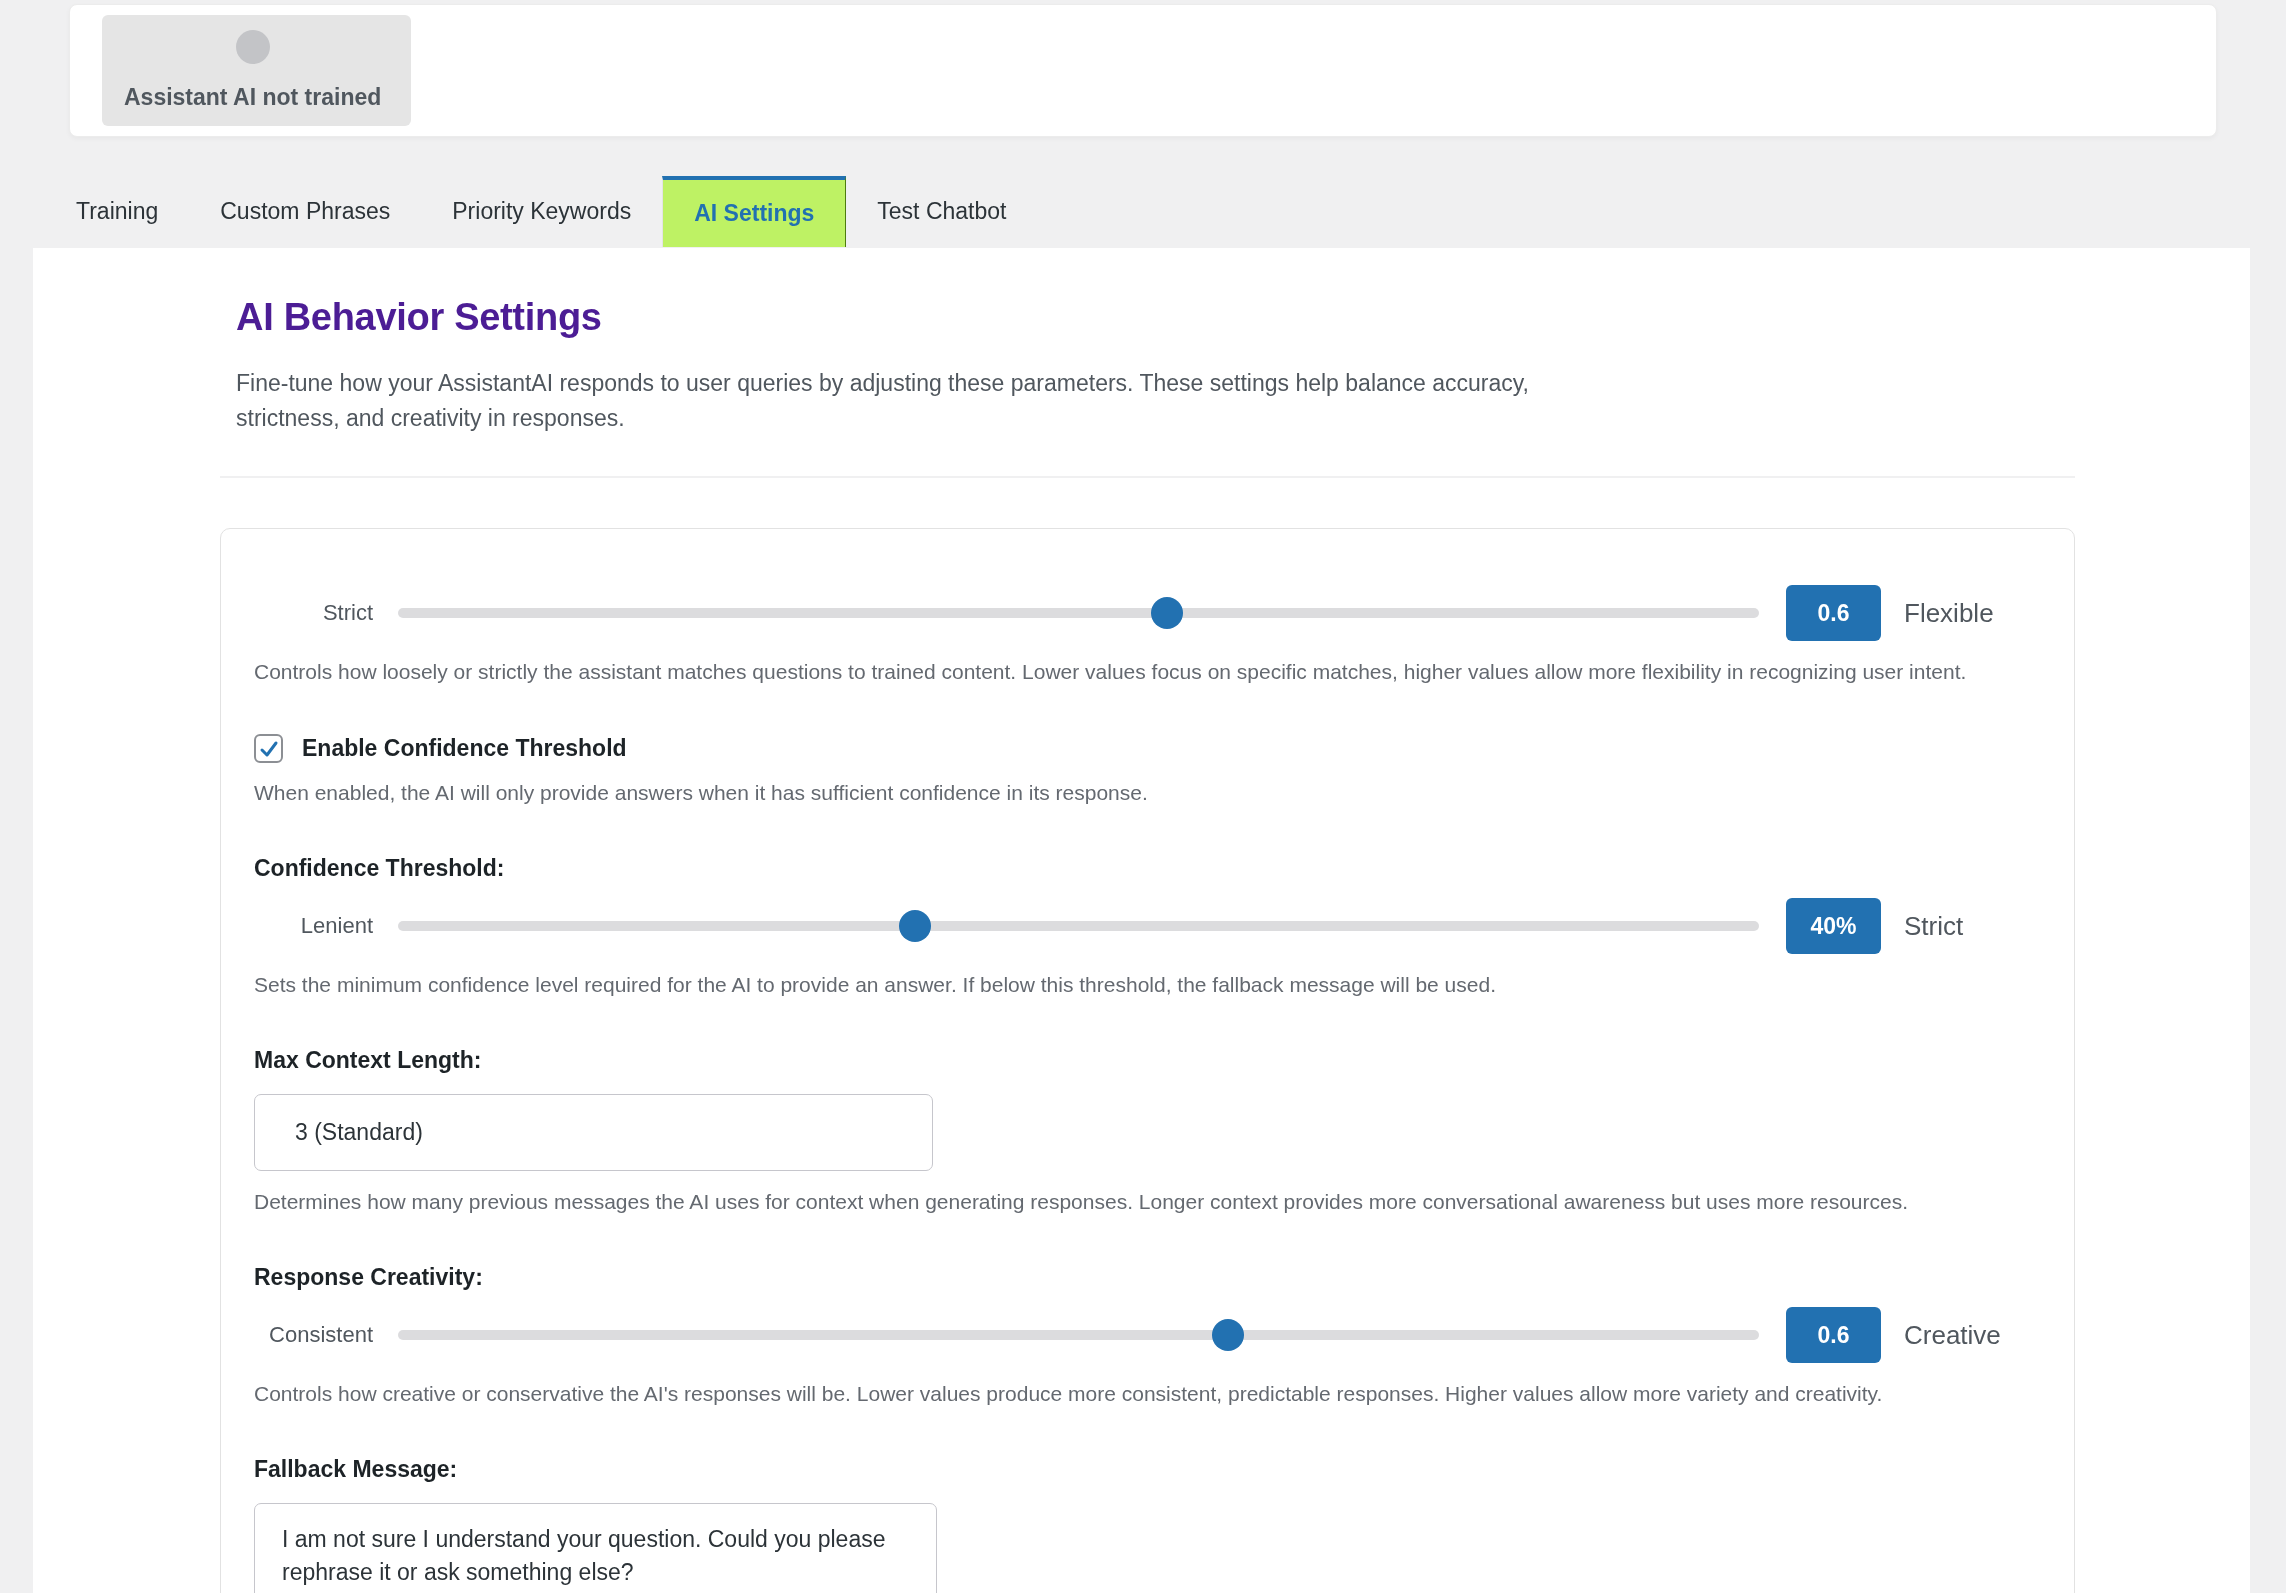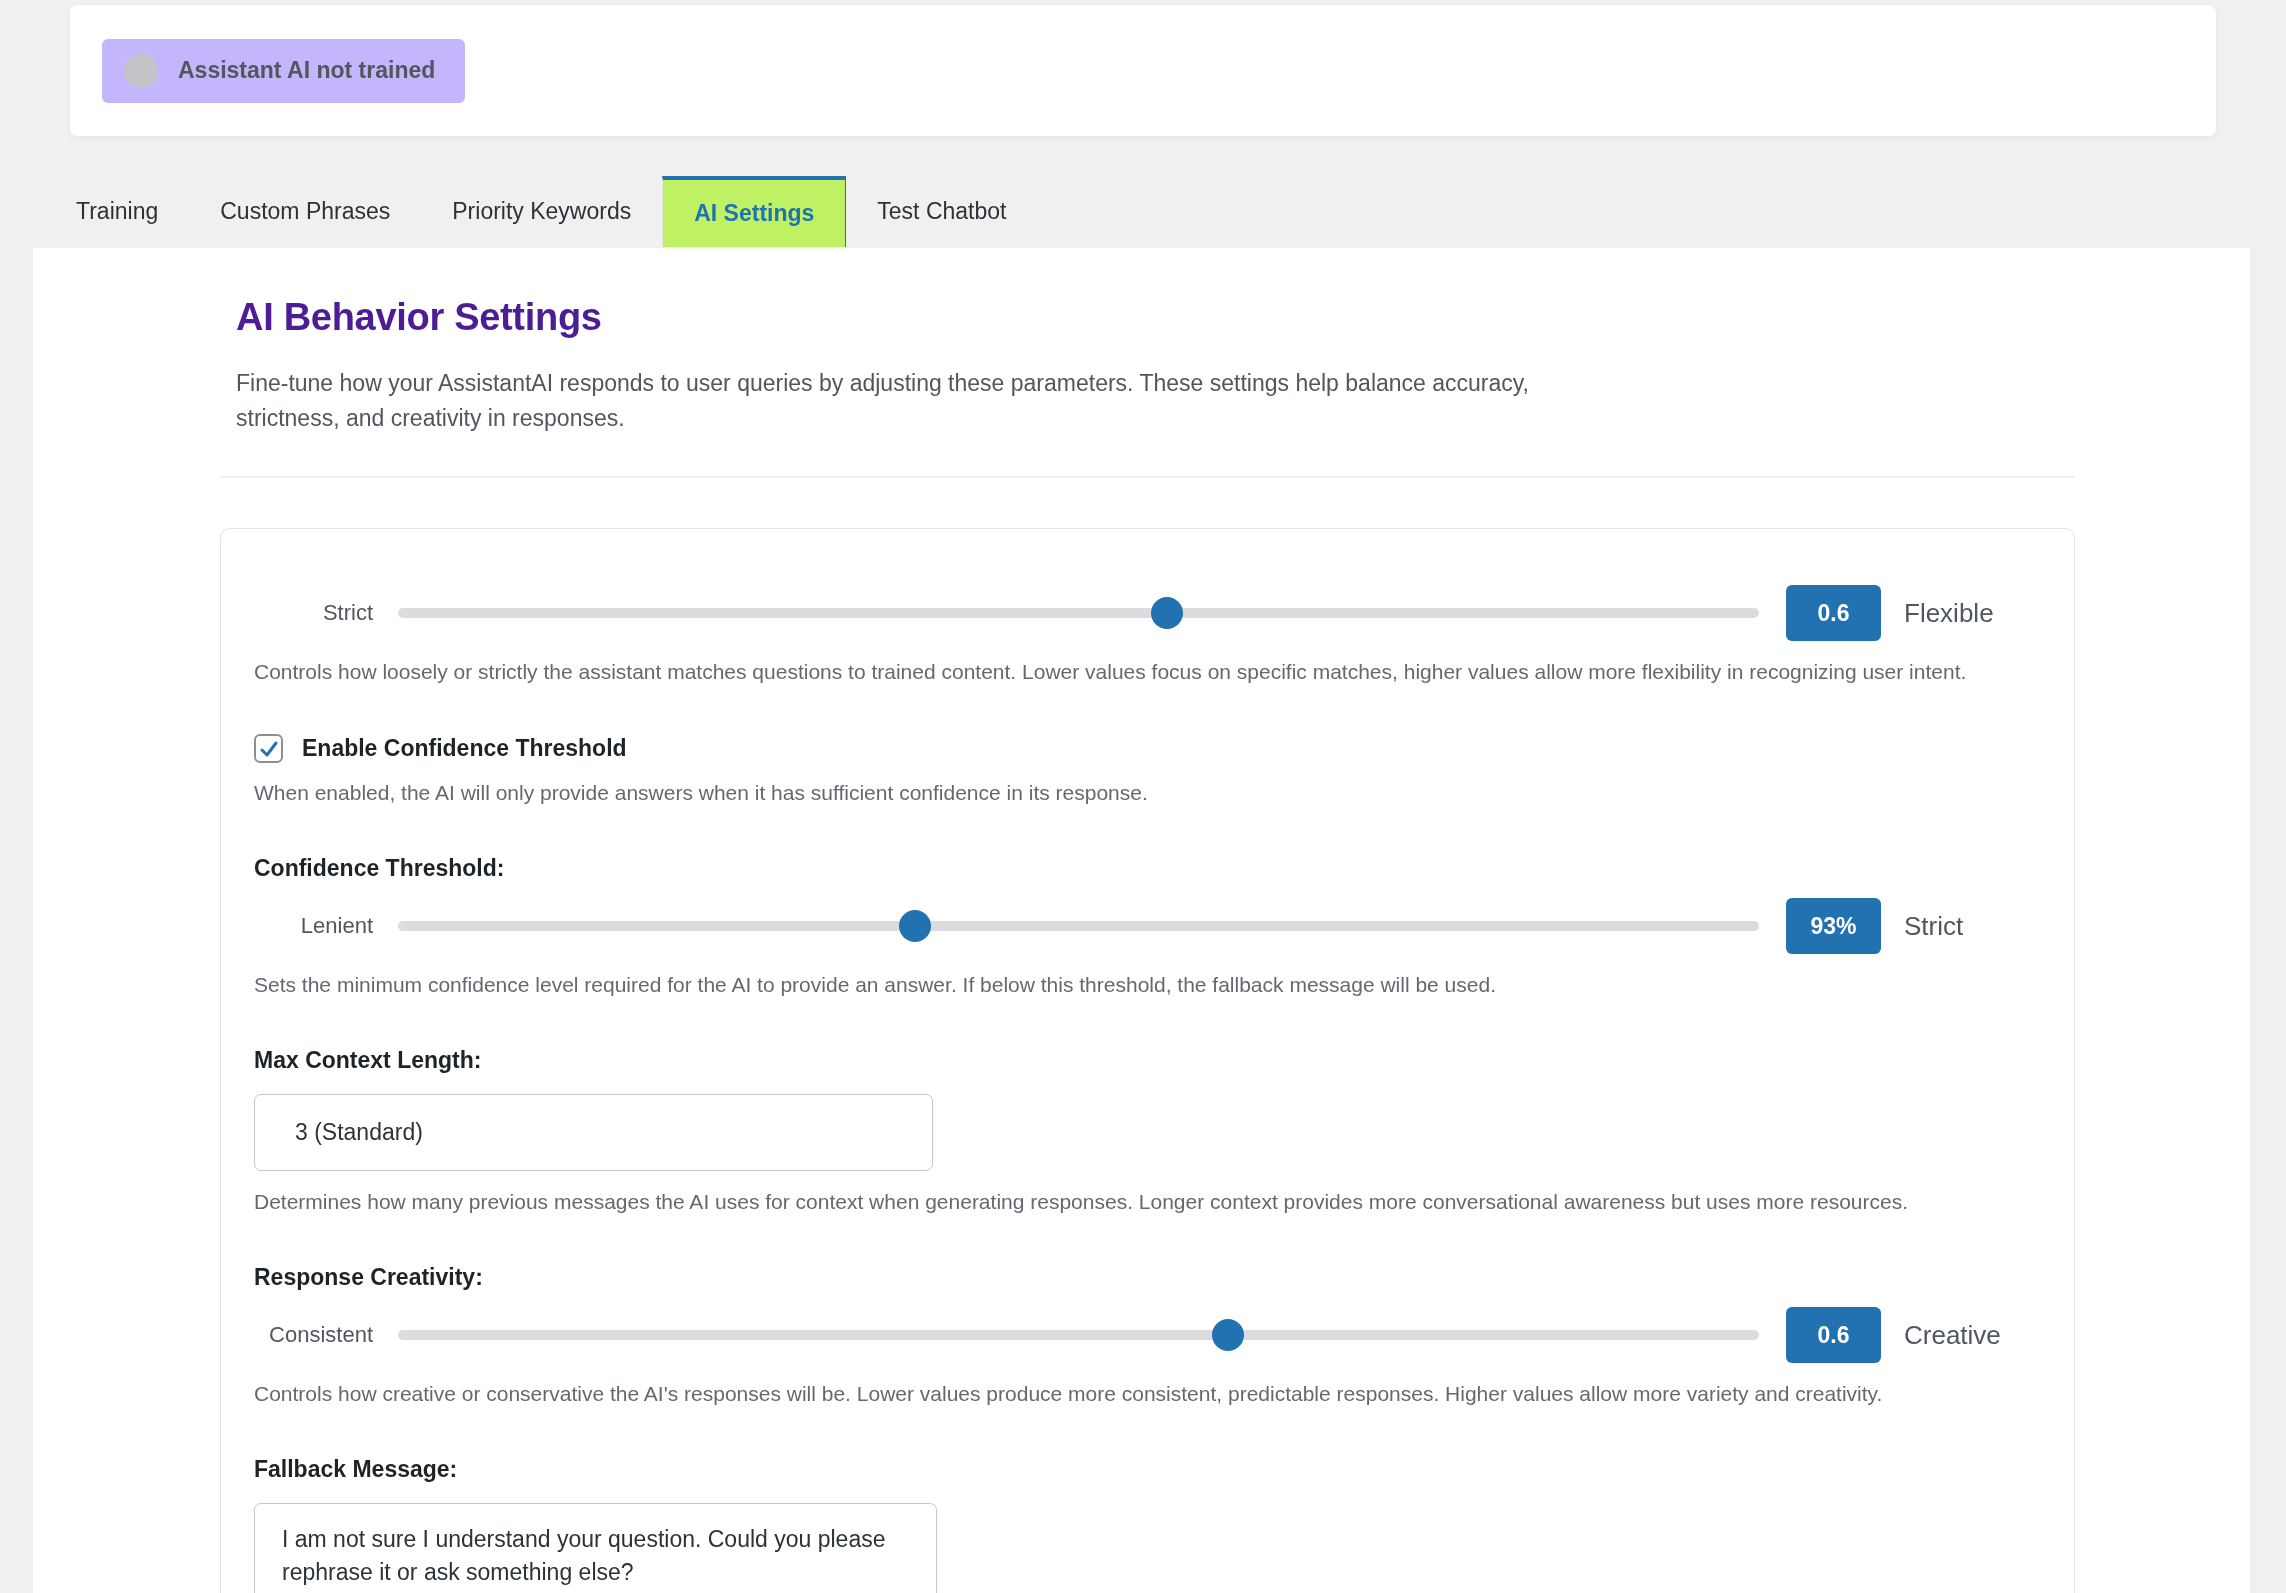--- a/index.html
+++ b/index.html
@@ -19,23 +19,24 @@
     width:2148px; height:133px;
     background:#ffffff;
     border:1px solid #ececec;
     border-radius:8px;
     box-shadow:0 2px 5px rgba(0,0,0,.04);
     display:flex; align-items:center;
     padding-left:32px;
   }
   .status-badge {
     display:inline-flex; align-items:center; gap:20px;
-    background:#c4b5fd;
+    background:#e5e5e5;
     border-radius:6px;
     padding:15px 30px 15px 22px;
+    flex-direction:column;
   }
   .status-dot {
     width:34px; height:34px; border-radius:50%;
     background:#c3c4c7; flex-shrink:0;
   }
   .status-text { font-size:23px; font-weight:600; color:#50575e; }
 
   
   .tabs { position:absolute; left:45px; top:176px; display:flex; align-items:stretch;justify-content:flex-end; }
   .tab {
@@ -207,21 +208,21 @@
       </div>
 
       <div class="field-group">
         <div class="field-label">Confidence Threshold:</div>
         <div class="slider-row">
           <span class="slider-min">Lenient</span>
           <div class="slider-wrap">
             <div class="slider-track"></div>
             <div class="slider-thumb" style="left: 38%;"></div>
           </div>
-          <div class="value-badge">93%</div>
+          <div class="value-badge">40%</div>
           <span class="slider-max">Strict</span>
         </div>
         <div class="help-text">Sets the minimum confidence level required for the AI to provide an answer. If below this threshold, the fallback message will be used.</div>
       </div>
 
       <div class="field-group">
         <div class="field-label">Max Context Length:</div>
         <input class="text-input" value="3 (Standard)" style="">
         <div class="help-text">Determines how many previous messages the AI uses for context when generating responses. Longer context provides more conversational awareness but uses more resources.</div>
       </div>

